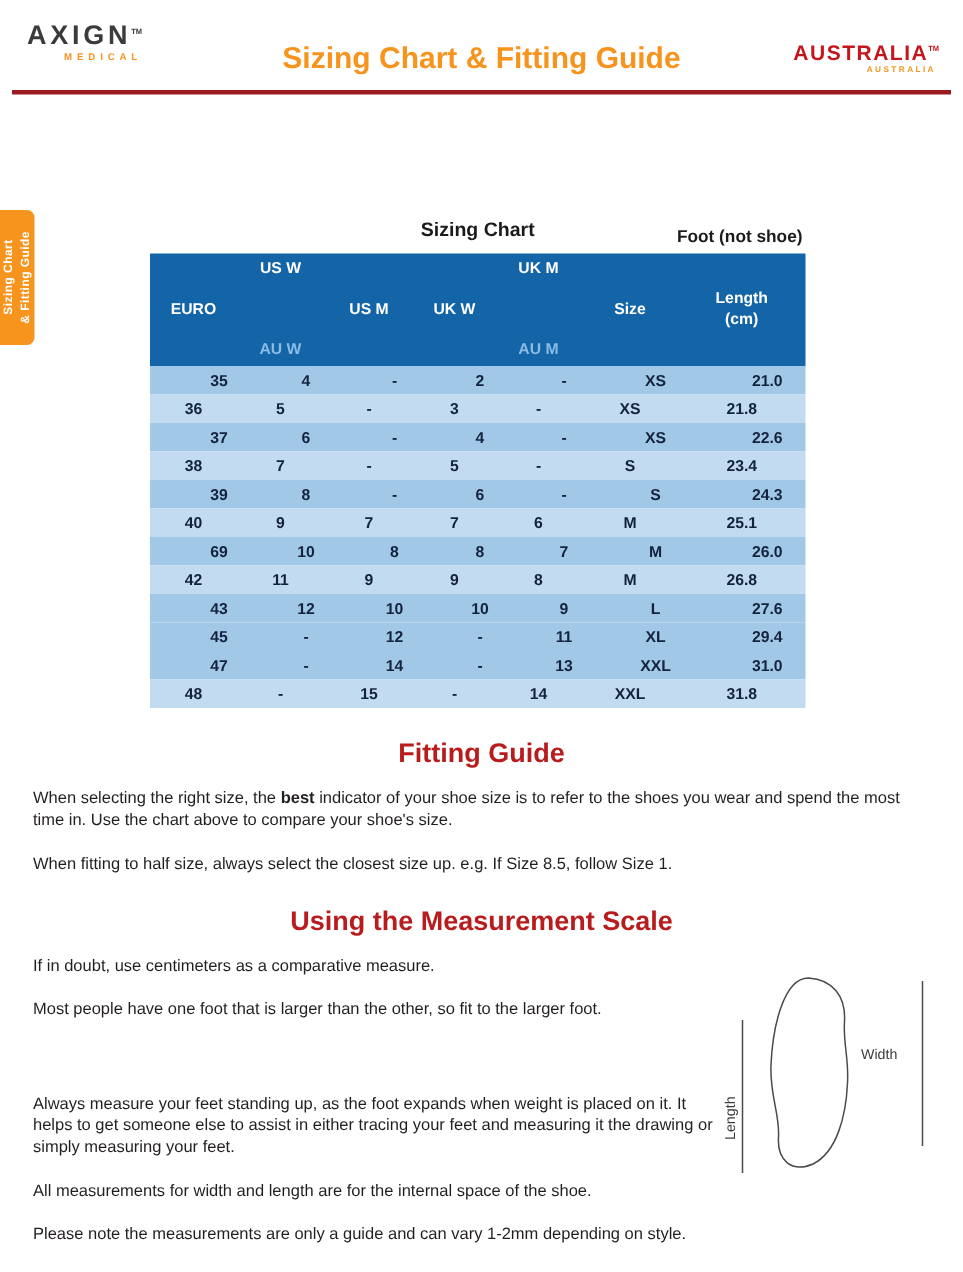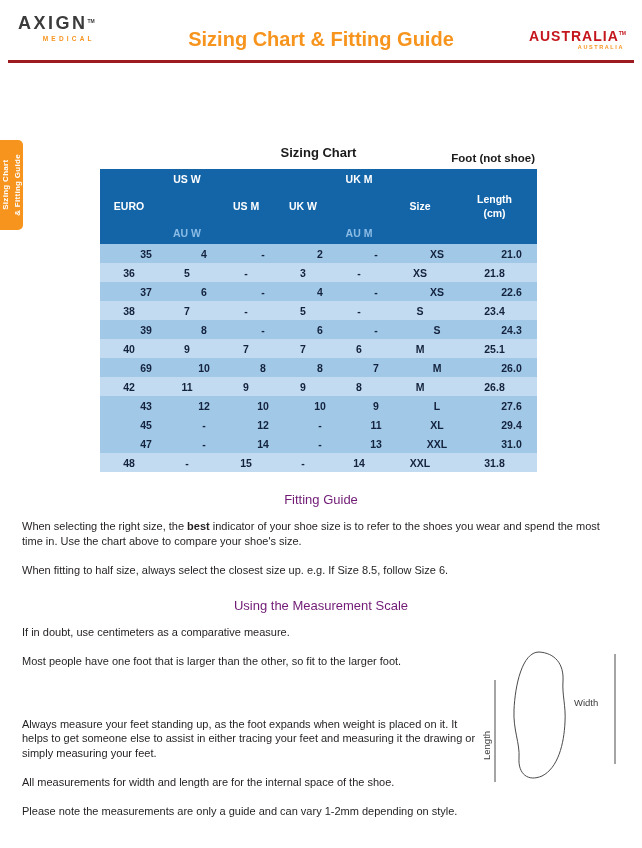--- a/index.html
+++ b/index.html
@@ -40,21 +40,21 @@
   table.sizing th div { line-height:1.3; }
   table.sizing th .muted { color:var(--table-muted-blue);margin-top:40px; }
   table.sizing th:nth-child(1){width:54px} table.sizing th:nth-child(2){width:54px}
   table.sizing th:nth-child(3){width:56px} table.sizing th:nth-child(4){width:50px}
   table.sizing th:nth-child(5){width:54px} table.sizing th:nth-child(6){width:60px}
   table.sizing td { text-align:center; font-size:10.5px; font-weight:700; color:var(--table-text);
     height:19px; padding:0 2px; }
   tr.row-dark td { background:var(--row-dark);padding-left:36px; }
   tr.row-light td { background:var(--row-light); }
   
-  .section-heading { text-align:center; font-size:13px; font-weight:400; color:#701a75; margin:20px 0 12px; }
+  .section-heading { text-align:center; font-size:18px; font-weight:700; color:#b91c1c; margin:20px 0 12px; }
   .content p { font-size:11px; line-height:1.35; color:var(--body-text); margin:0 0 14px; }
   .narrow { max-width:458px; }
   .gap-below { margin-bottom:48px !important; }
   b.inline-bold { font-weight:700; }
   
   .foot-diagram { position:absolute; right:8px; top:648px; width:152px; height:145px; }
   .foot-diagram svg text { font-family:"Liberation Sans", sans-serif; font-size:9.5px; fill:#3c3c3c; }
 </style>
 </head>
 <body>
@@ -225,21 +225,21 @@
               <td>14</td>
               <td>XXL</td>
               <td>31.8</td>
             </tr>
           </tbody>
       </table>
     </section>
 
     <h3 class="section-heading">Fitting Guide</h3>
     <p><span>When selecting the right size, the </span><b class="inline-bold">best</b><span> indicator of your shoe size is to refer to the shoes you wear and spend the most time in. Use the chart above to compare your shoe's size.</span></p>
-    <p>When fitting to half size, always select the closest size up. e.g. If Size 8.5, follow Size 6.</p>
+    <p>When fitting to half size, always select the closest size up. e.g. If Size 8.5, follow Size 1.</p>
 
     <h3 class="section-heading">Using the Measurement Scale</h3>
     <p>If in doubt, use centimeters as a comparative measure.</p>
     <p class="narrow gap-below">Most people have one foot that is larger than the other, so fit to the larger foot.</p>
     <p class="narrow">Always measure your feet standing up, as the foot expands when weight is placed on it. It helps to get someone else to assist in either tracing your feet and measuring it the drawing or simply measuring your feet.</p>
     <p>All measurements for width and length are for the internal space of the shoe.</p>
     <p>Please note the measurements are only a guide and can vary 1-2mm depending on style.</p>
 
   </main>
 

